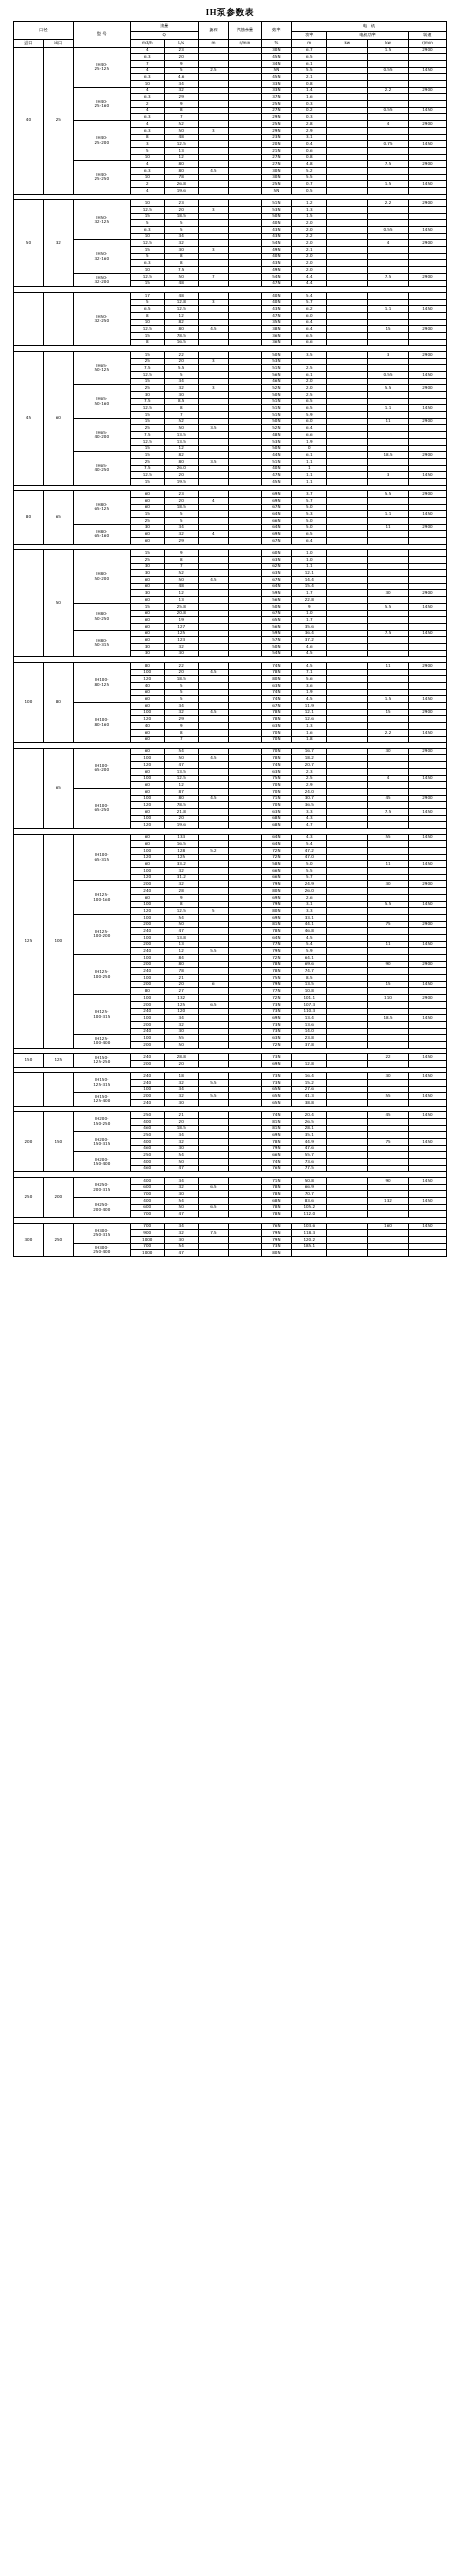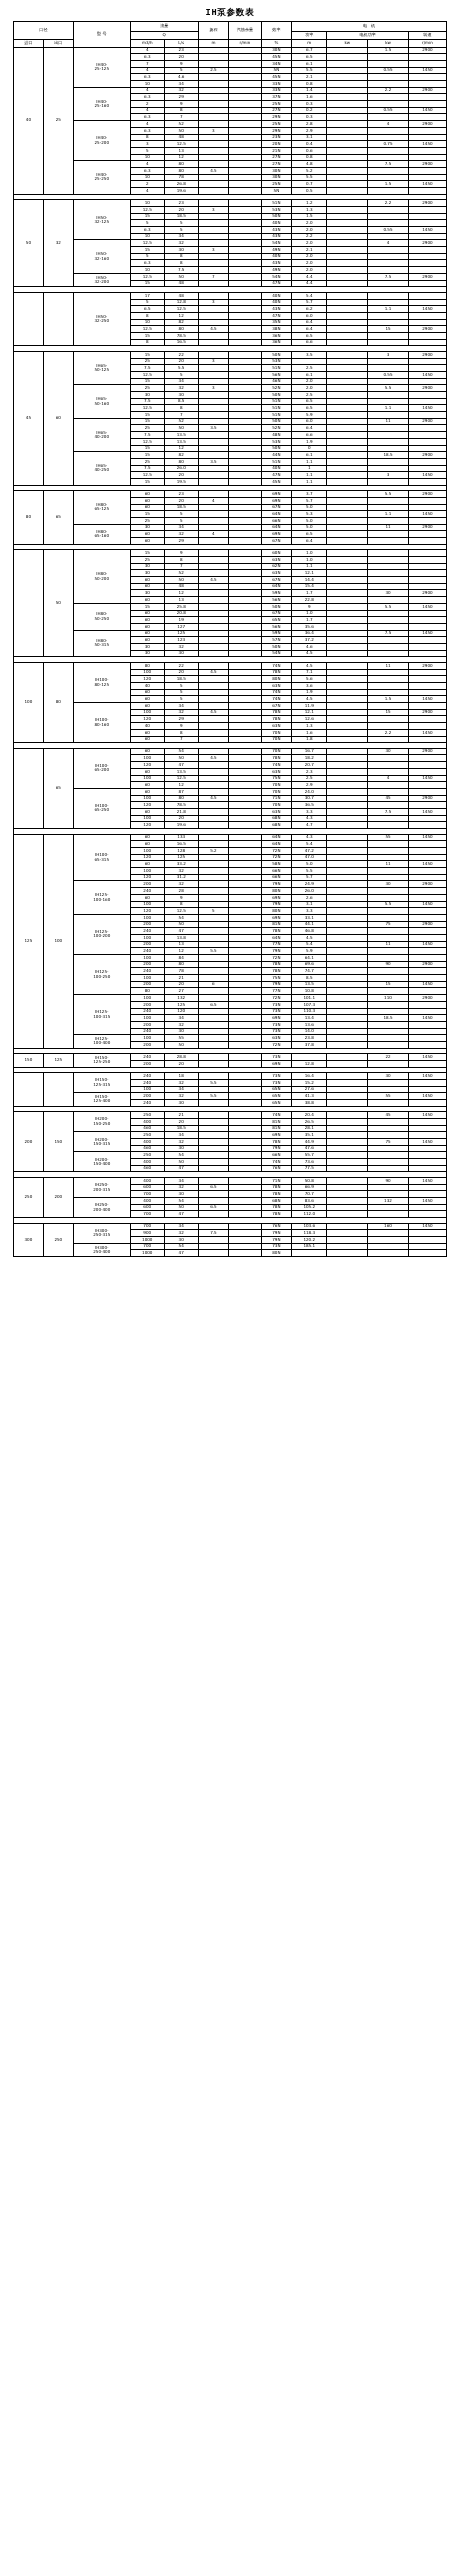--- a/index.html
+++ b/index.html
@@ -16,21 +16,21 @@
     position: relative;
     padding-top: 2.6px;
     box-sizing: border-box;
   }
   .doc-title {
     text-align: center;
     font-size: 8.6px;
     font-weight: bold;
     letter-spacing: 0.7px;
     margin: 4px 0 2.6px 0;
-    font-family: Liberation Mono, monospace;
+    font-family: Liberation Serif, serif;
   }
   table.spec {
     border-collapse: collapse;
     width: 434px;
     margin: 0 auto;
     table-layout: fixed;
   }
   table.spec th, table.spec td {
     border: 0.7px solid #000;
     font-size: 4.1px;

